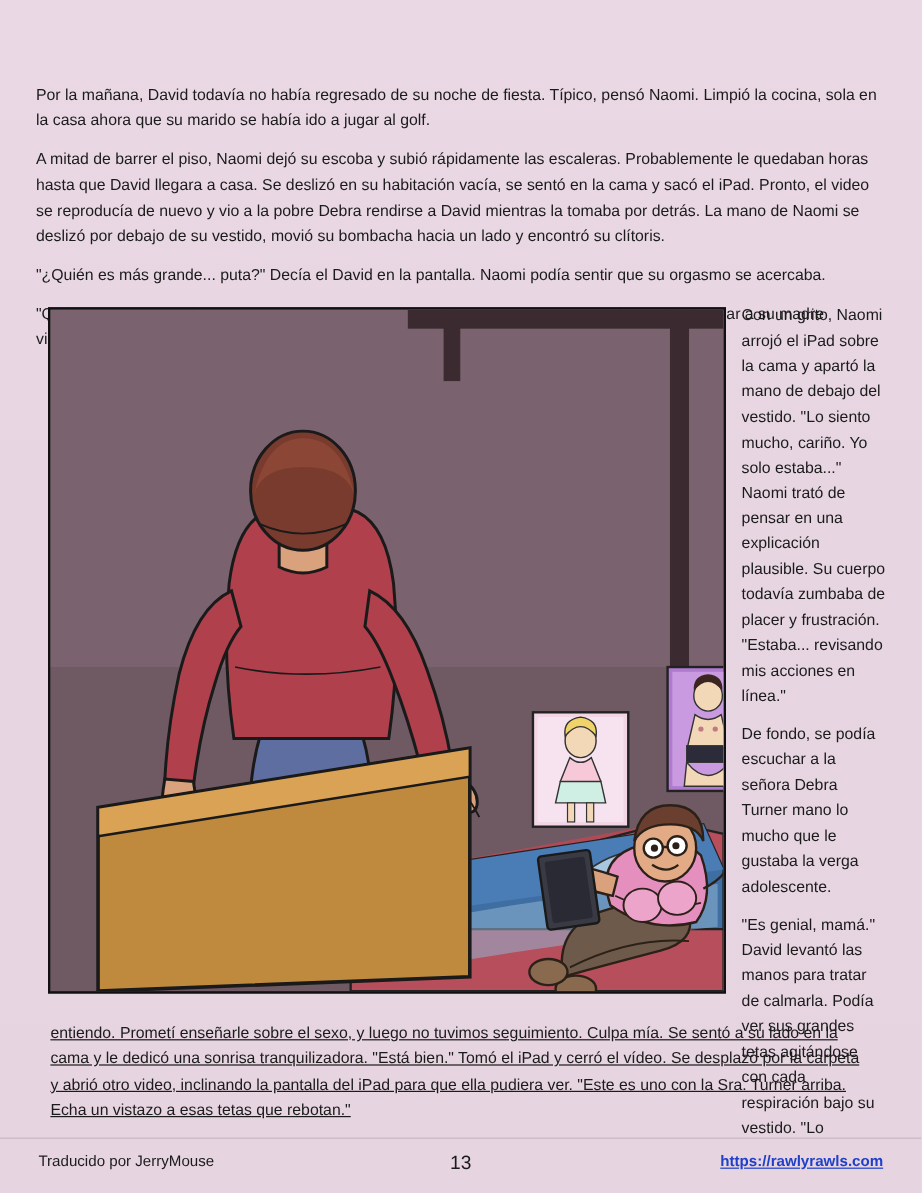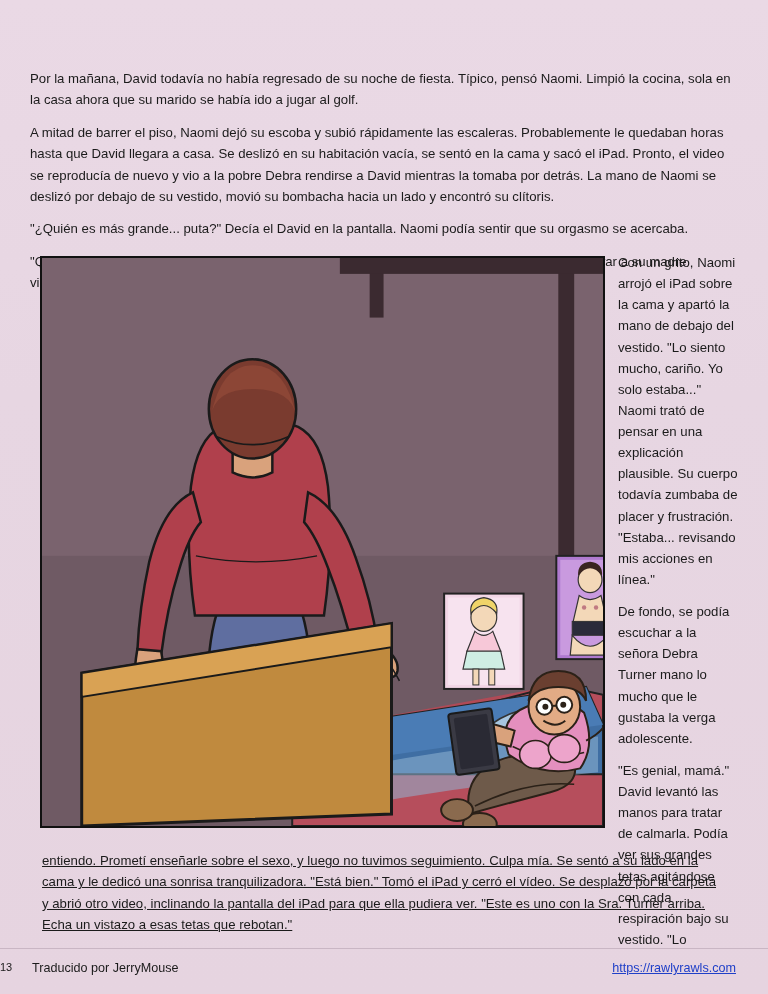--- a/index.html
+++ b/index.html
@@ -70,25 +70,25 @@
     width: 768px;
     height: 46px;
     border-top: 1px solid #c9b6c4;
   }
   .footer-left {
     position: absolute; left: 32px; top: 12px;
     font-size: 12.6px; color: #1b1b1b; text-align: right;
   }
   .footer-center {
     position: absolute; left: 0; top: 12px; width: 768px;
-    font-size: 11px; color: #1b1b1b;
+    text-align: center; font-size: 16px; color: #1b1b1b;
   }
   .footer-right {
     position: absolute; right: 32px; top: 12px;
-    font-size: 12.6px; color: #2040c8; text-decoration: underline;
+    font-size: 12.6px; color: #2040c8; text-decoration: underline; font-weight: bold;
   }
 
   
   .scene { position: absolute; inset: 0; }
 </style>
 </head>
 <body>
 
 <div class="page">
 

